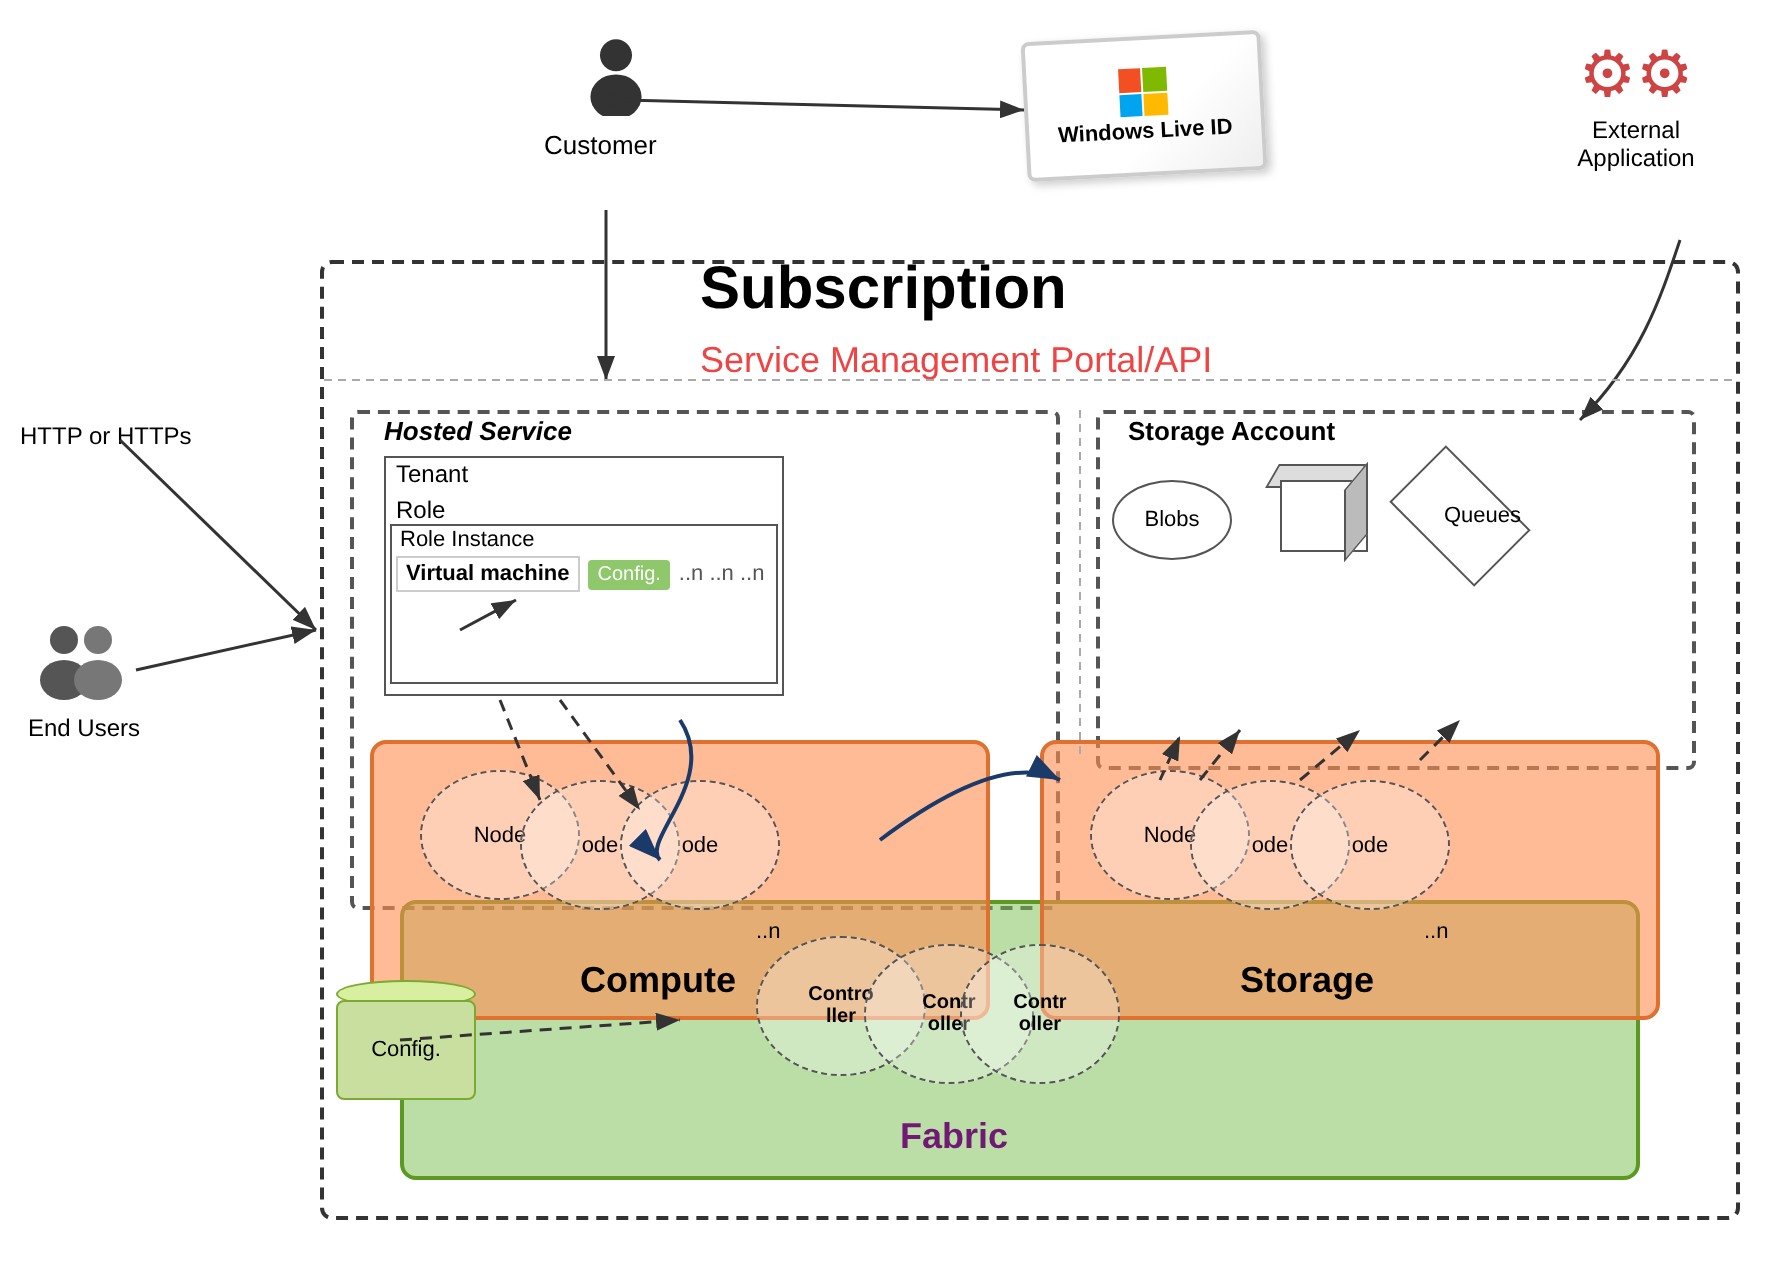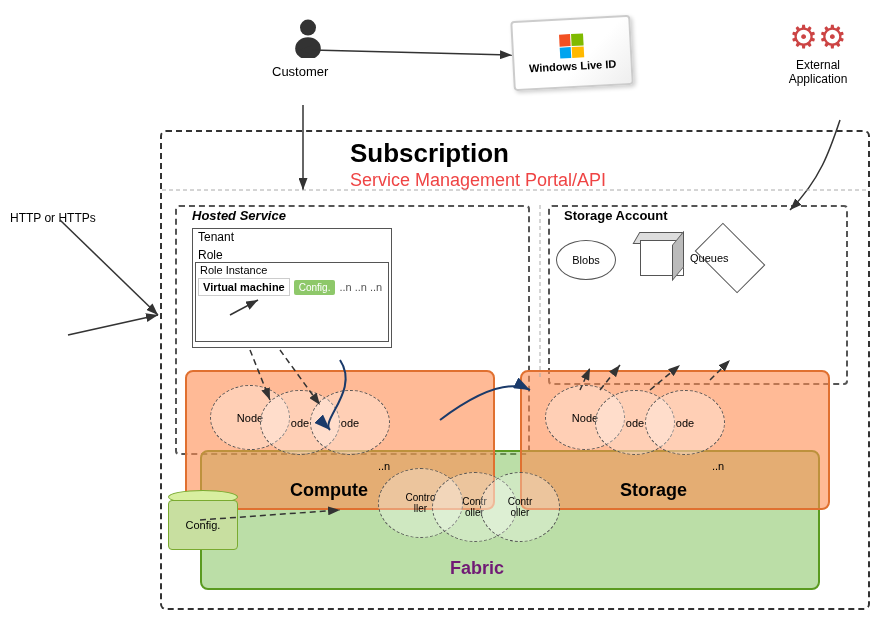--- a/index.html
+++ b/index.html
@@ -119,23 +119,23 @@
       left: 160px;
       width: 710px;
       height: 480px;
       border: 2.5px dashed #333;
       border-radius: 6px;
     }
 
     
     .subscription-title {
       position: absolute;
-      top: 138px;
+      top: 128px;
       left: 350px;
-      font-size: 26px;
+      font-size: 30px;
       font-weight: bold;
       color: #000;
     }
     .subscription-subtitle {
       position: absolute;
       top: 170px;
       left: 350px;
       font-size: 18px;
       color: #ef4444;
     }
@@ -264,21 +264,21 @@
       left: 700px;
       width: 60px;
       height: 40px;
       background: #fff;
       border: 1.5px solid #555;
       transform: rotate(45deg);
     }
     .queues-label {
       position: absolute;
       top: 252px;
-      left: 690px;
+      left: 722px;
       font-size: 11px;
     }
 
     
     .compute-box {
       position: absolute;
       top: 370px;
       left: 185px;
       width: 310px;
       height: 140px;
@@ -351,20 +351,21 @@
     .ctrl-ellipse {
       position: absolute;
       border: 1.5px dashed #555;
       border-radius: 50%;
       background: rgba(255,255,255,0.3);
       display: flex;
       align-items: center;
       justify-content: center;
       font-size: 10px;
       text-align: center;
+      font-weight: bold;
     }
 
     
     .load-balancer {
       position: absolute;
       top: 295px;
       left: 160px;
       width: 70px;
       height: 40px;
       background: #6ab0e0;
@@ -474,20 +475,29 @@
   </div>
 
   <div class="external-app">
     <div class="gears-icon">⚙⚙</div>
     <div class="external-label">External Application</div>
   </div>
 
   <div class="http-label">HTTP
 or HTTPs</div>
 
+  <div class="end-users">
+    <svg width="50" height="40" viewBox="0 0 50 40">
+      <circle cx="15" cy="10" r="7" fill="#555"></circle>
+      <ellipse cx="15" cy="30" rx="12" ry="10" fill="#555"></ellipse>
+      <circle cx="32" cy="10" r="7" fill="#777"></circle>
+      <ellipse cx="32" cy="30" rx="12" ry="10" fill="#777"></ellipse>
+    </svg>
+    <div class="end-users-label">End Users</div>
+  </div>
 
   <div class="subscription-box"></div>
   <div class="subscription-title">Subscription</div>
   <div class="subscription-subtitle">Service Management Portal/API</div>
 
   <div class="hosted-service-box"></div>
   <div class="hosted-service-label">Hosted Service</div>
 
   <div class="tenant-box"></div>
   <div class="tenant-label">Tenant</div>

